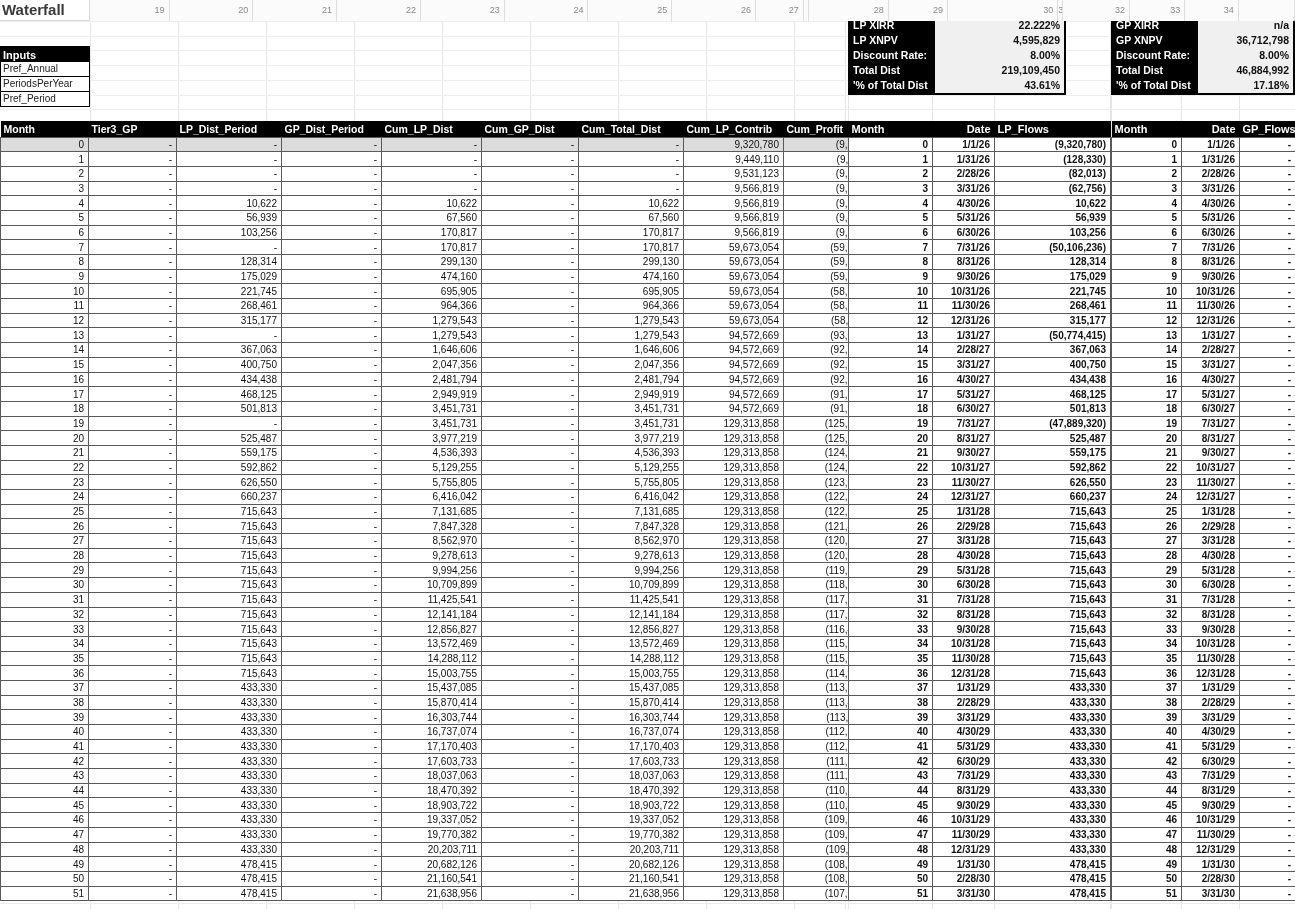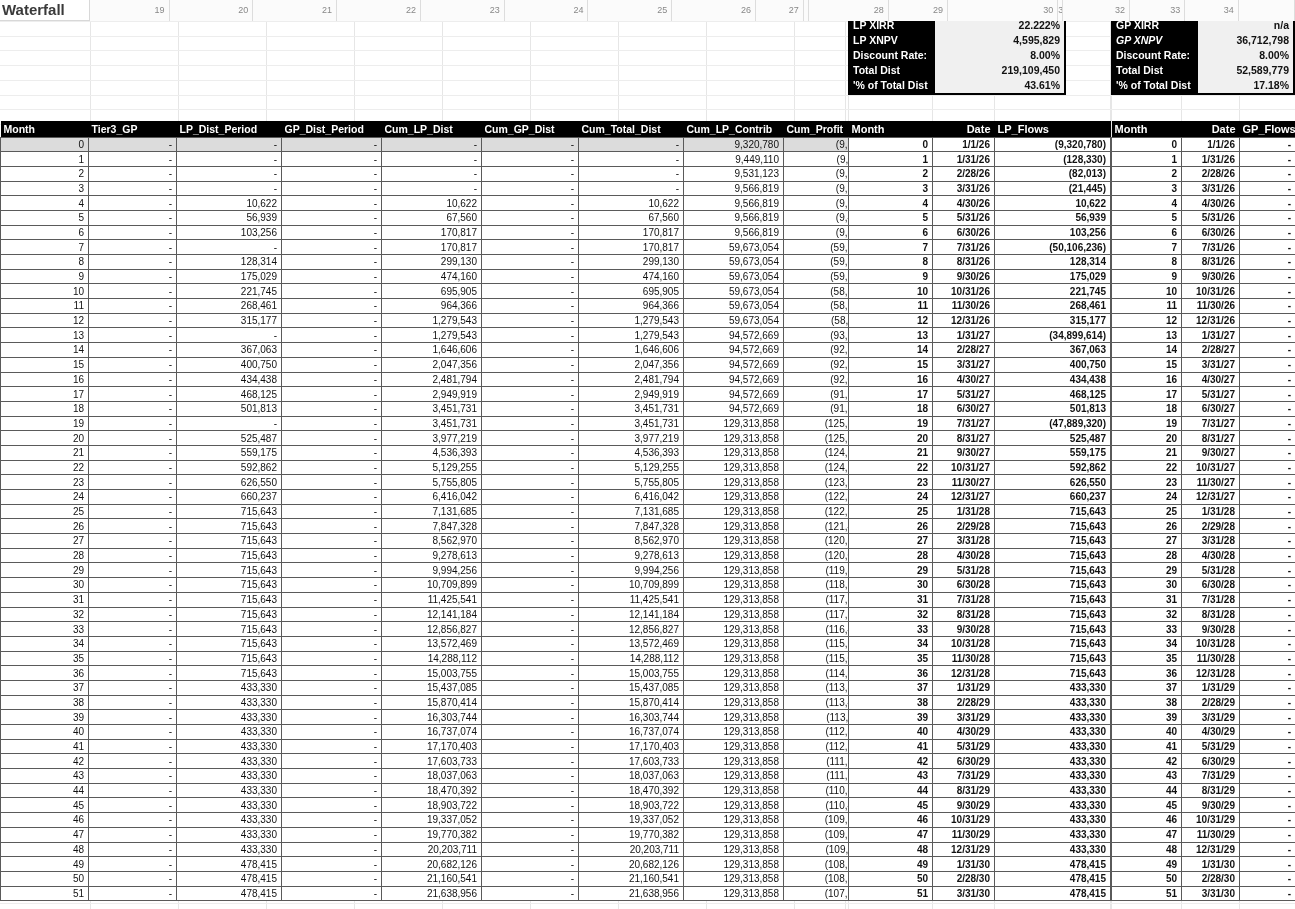--- a/index.html
+++ b/index.html
@@ -266,20 +266,26 @@
       <div class="colhdr" style="width: 116px;">30</div>
       <div class="colhdr" style="width: 1px;">31</div>
       <div class="colhdr" style="width: 70px;">32</div>
       <div class="colhdr" style="width: 58px;">33</div>
       <div class="colhdr" style="width: 56px;">34</div>
       <div class="colhdr" style="width: 59px;"></div>
     </div>
 
   <div class="title-cell">Waterfall</div>
 
+  <div class="inputs-block">
+    <div class="inputs-hdr">Inputs</div>
+    <div class="inputs-row">Pref_Annual</div>
+    <div class="inputs-row">PeriodsPerYear</div>
+    <div class="inputs-row">Pref_Period</div>
+  </div>
 
   <div class="kpi-panel" id="lpKpi" style="left:848px; top:16px; width:218px;">
       <div class="kpi-row">
         <div class="kpi-label" style="width: 84px;">LP XIRR</div>
         <div class="kpi-value" style="width: 130px;">22.222%</div>
       </div>
       <div class="kpi-row">
         <div class="kpi-label" style="width: 84px;">LP XNPV</div>
         <div class="kpi-value" style="width: 130px;">4,595,829</div>
       </div>
@@ -296,30 +302,30 @@
         <div class="kpi-value" style="width: 130px;">43.61%</div>
       </div>
     </div>
 
   <div class="kpi-panel" id="gpKpi" style="left:1111px; top:16px; width:184px;">
       <div class="kpi-row">
         <div class="kpi-label" style="width: 84px;">GP XIRR</div>
         <div class="kpi-value" style="width: 96px;">n/a</div>
       </div>
       <div class="kpi-row">
-        <div class="kpi-label" style="width: 84px; font-style: italic;">GP XNPV</div>
+        <div class="kpi-label" style="width: 84px;">GP XNPV</div>
         <div class="kpi-value" style="width: 96px;">36,712,798</div>
       </div>
       <div class="kpi-row">
         <div class="kpi-label" style="width: 84px;">Discount Rate:</div>
         <div class="kpi-value" style="width: 96px;">8.00%</div>
       </div>
       <div class="kpi-row">
         <div class="kpi-label" style="width: 84px;">Total Dist</div>
-        <div class="kpi-value" style="width: 96px;">52,589,779</div>
+        <div class="kpi-value" style="width: 96px;">46,884,992</div>
       </div>
       <div class="kpi-row">
         <div class="kpi-label" style="width: 84px;">'% of Total Dist</div>
         <div class="kpi-value" style="width: 96px;">17.18%</div>
       </div>
     </div>
 
   <table class="dtable" id="mainTable" style="left:0px; top:121px; width:845px;">
     <colgroup>
       <col style="width:88px">
@@ -946,21 +952,21 @@
           <td class="num">(128,330)</td>
         </tr>
         <tr>
           <td class="num">2</td>
           <td class="num">2/28/26</td>
           <td class="num">(82,013)</td>
         </tr>
         <tr>
           <td class="num">3</td>
           <td class="num">3/31/26</td>
-          <td class="num">(21,445)</td>
+          <td class="num">(62,756)</td>
         </tr>
         <tr>
           <td class="num">4</td>
           <td class="num">4/30/26</td>
           <td class="num">10,622</td>
         </tr>
         <tr>
           <td class="num">5</td>
           <td class="num">5/31/26</td>
           <td class="num">56,939</td>
@@ -996,21 +1002,21 @@
           <td class="num">268,461</td>
         </tr>
         <tr>
           <td class="num">12</td>
           <td class="num">12/31/26</td>
           <td class="num">315,177</td>
         </tr>
         <tr>
           <td class="num">13</td>
           <td class="num">1/31/27</td>
-          <td class="num">(34,899,614)</td>
+          <td class="num">(50,774,415)</td>
         </tr>
         <tr>
           <td class="num">14</td>
           <td class="num">2/28/27</td>
           <td class="num">367,063</td>
         </tr>
         <tr>
           <td class="num">15</td>
           <td class="num">3/31/27</td>
           <td class="num">400,750</td>

